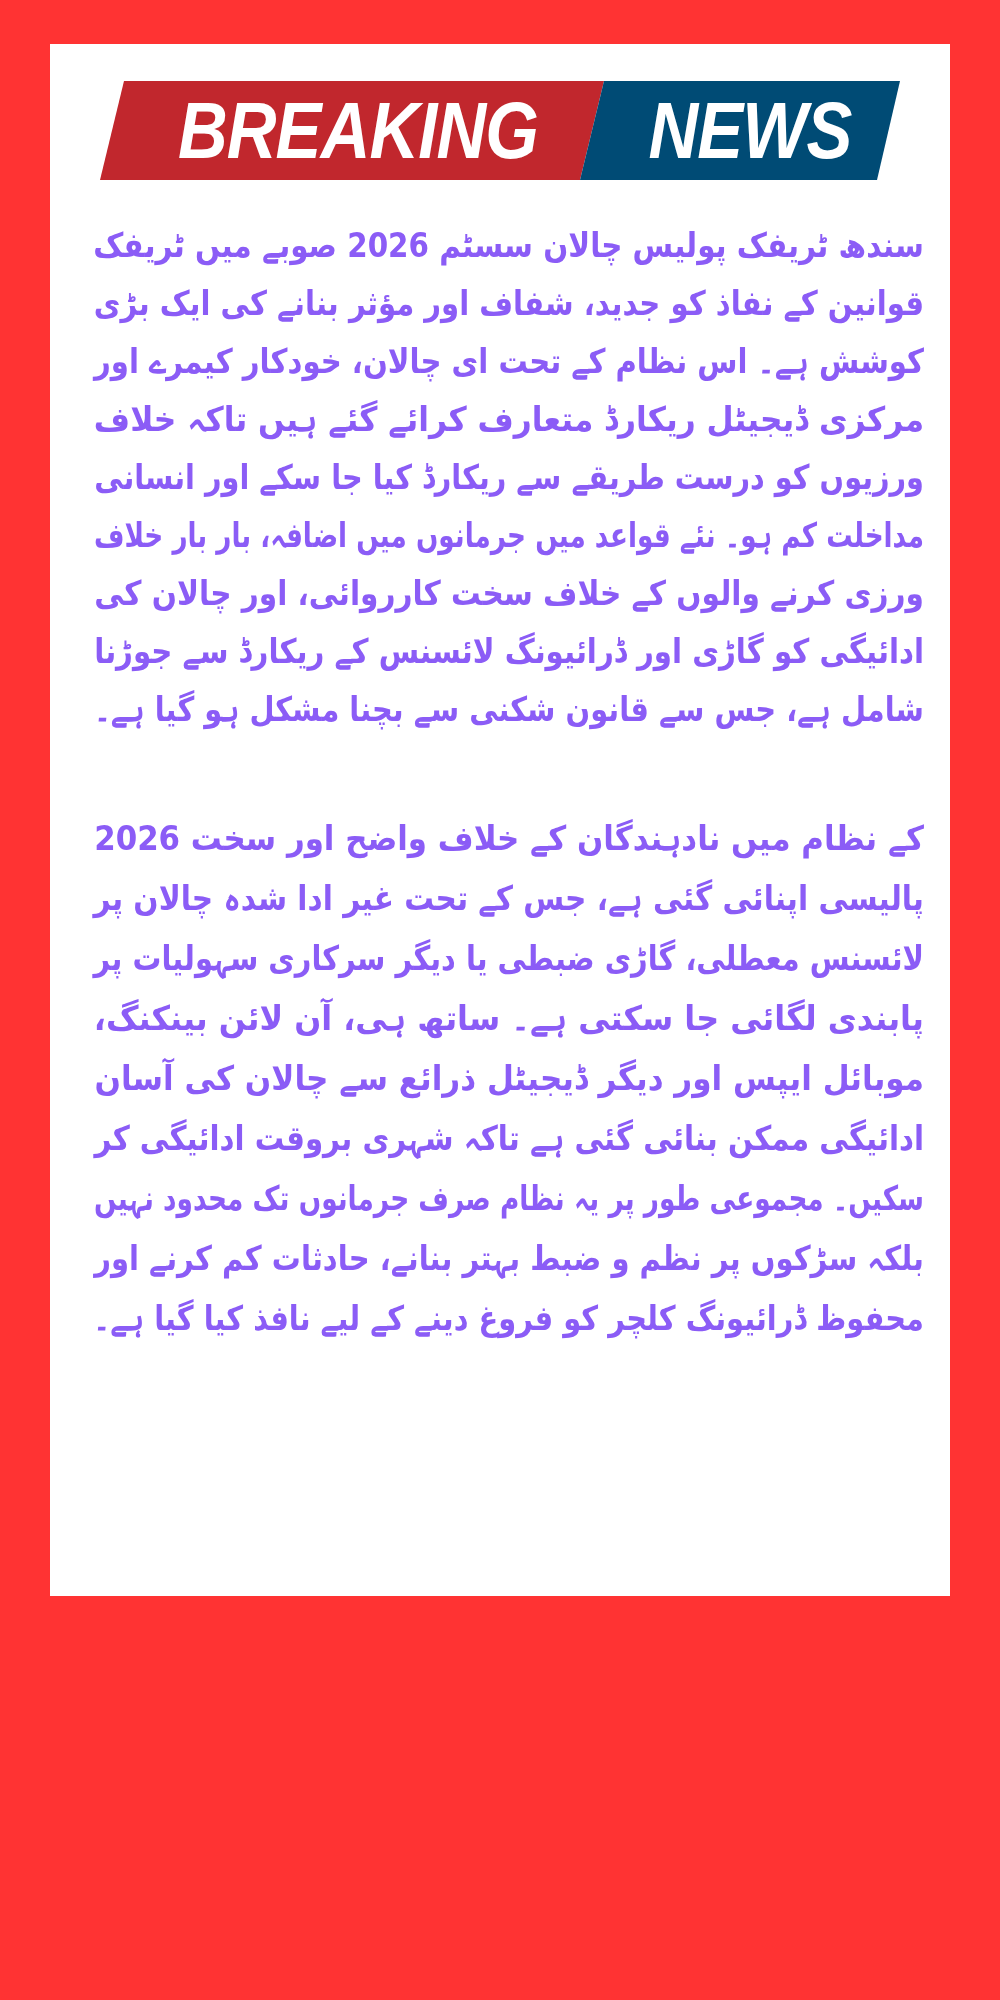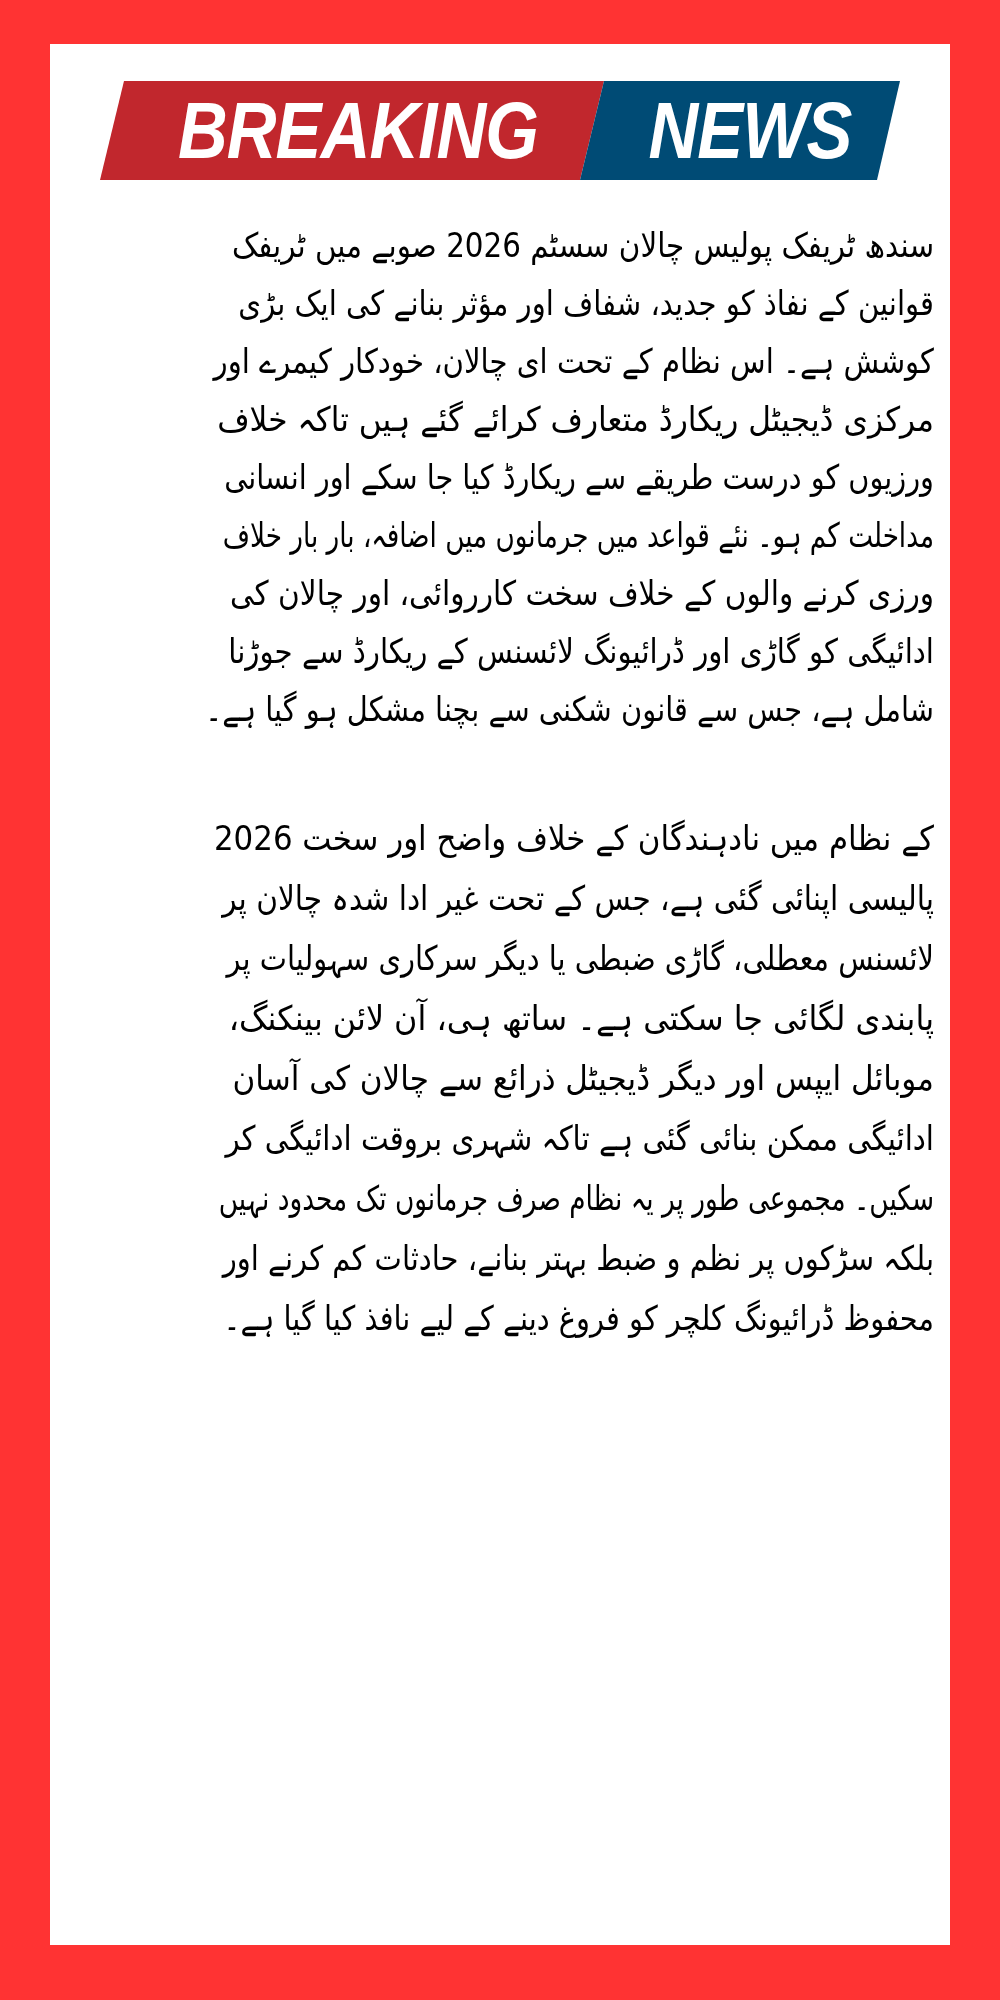--- a/index.html
+++ b/index.html
@@ -6,21 +6,21 @@
   body {
     width: 1000px; height: 2000px;
     background: #FF3333;
     position: relative;
     overflow: hidden;
     font-family: "DejaVu Sans", sans-serif;
   }
   .panel {
     position: absolute;
     left: 50px; top: 44px;
-    width: 900px; height: 1901px;
+    width: 900px; height: 1552px;
     background: #FFFFFF;
   }
   .banner {
     position: absolute;
     left: 50px; top: 37px;
     width: 800px; height: 99px;
   }
   .banner-red {
     position: absolute; left: 0; top: 0;
     width: 504px; height: 99px;
@@ -42,28 +42,28 @@
     font-style: italic;
     font-size: 80px;
     letter-spacing: -1px;
     transform: scaleX(0.86);
   }
   .banner-text.breaking { left: 18px; width: 480px; }
   .banner-text.news { left: 500px; width: 300px; }
 
   .article {
     position: absolute;
-    left: 54px; top: 172px;
+    left: 44px; top: 172px;
     width: 830px;
     direction: rtl;
     text-align: justify;
     text-align-last: right;
-    color: #000000;
+    color: #8b5cf6;
     font-family: "DejaVu Sans", sans-serif;
-    font-weight: normal;
+    font-weight: bold;
   }
   .para {
     margin: 0;
     font-size: 34px;
   }
   .line {
     display: block;
     height: 58px;
     line-height: 58px;
     white-space: nowrap;

